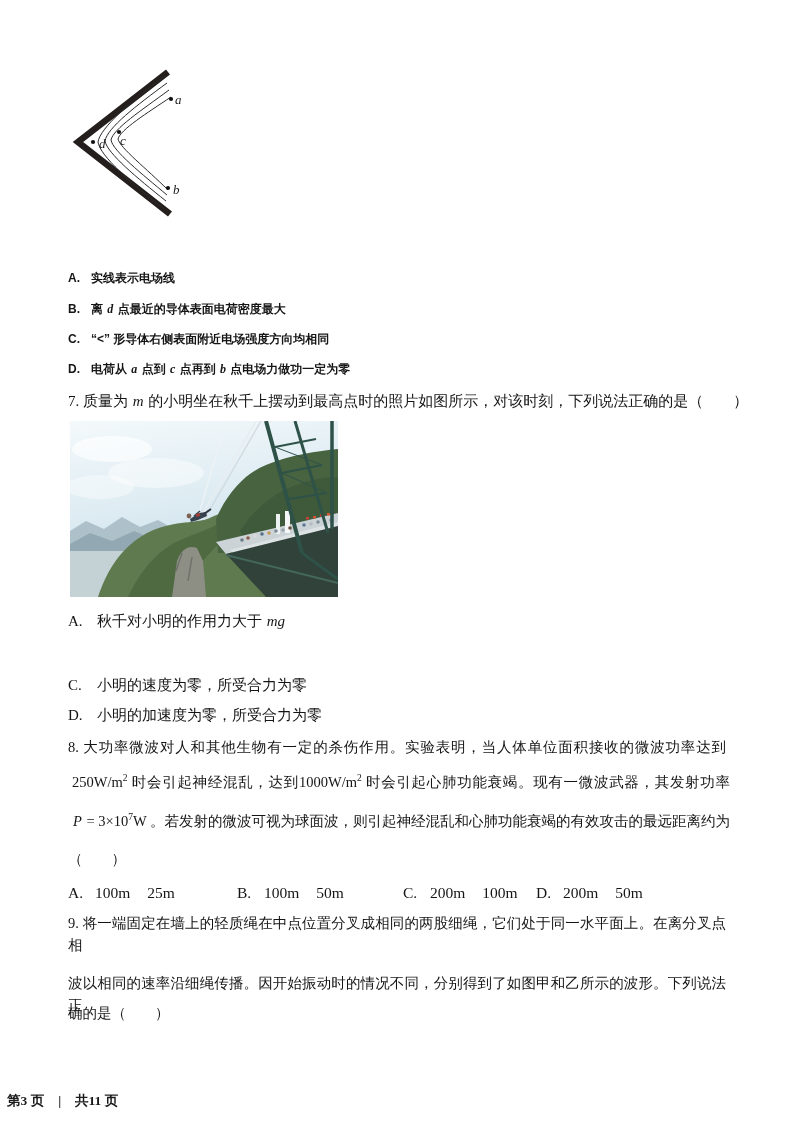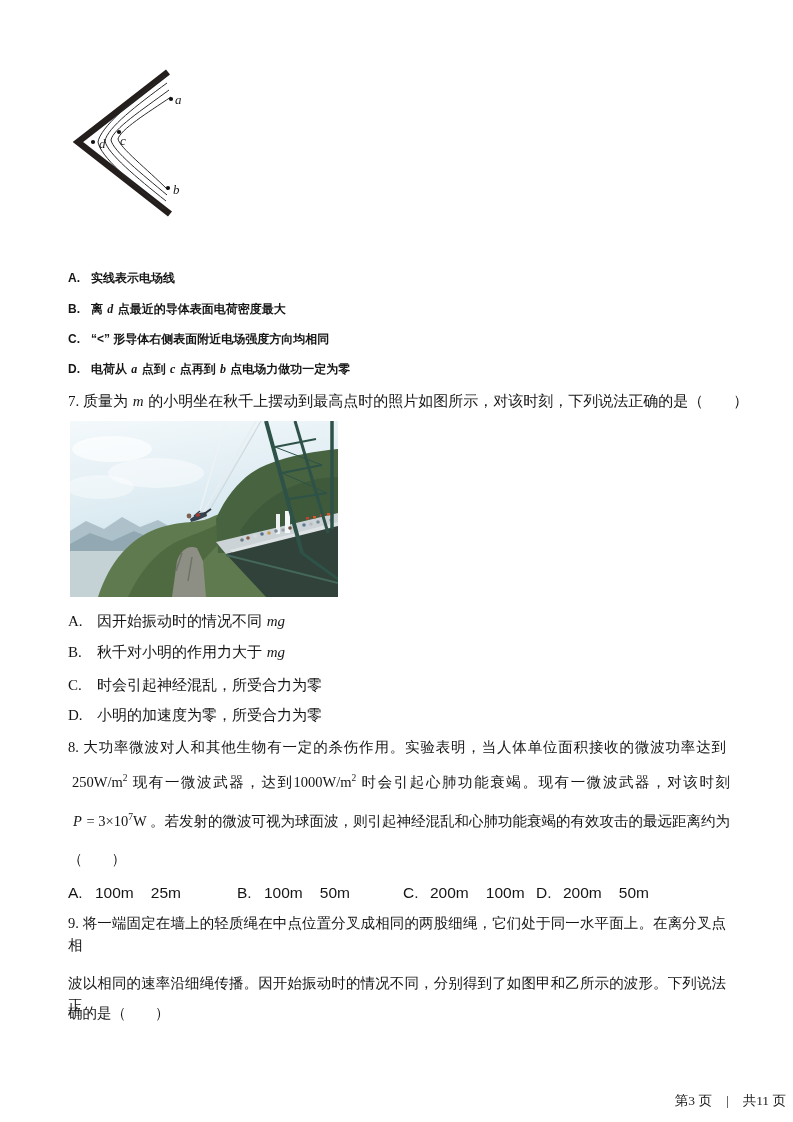--- a/index.html
+++ b/index.html
@@ -3,31 +3,31 @@
 <meta charset="utf-8">
 <style>
   html,body{margin:0;padding:0;background:#fff;}
   .page{position:relative;width:793px;height:1122px;background:#ffffff;overflow:hidden;
         color:#151515;font-family:"Liberation Serif",serif;}
   .line{position:absolute;left:68px;height:22px;line-height:22px;font-size:14.5px;white-space:nowrap;}
   .jst{width:658px;text-align:justify;text-align-last:justify;white-space:normal;}
   .stem{font-family:"Liberation Serif",serif;font-weight:400;}
   .q6opt{font-family:"Liberation Sans",sans-serif;font-weight:600;font-size:12px;}
   .q7opt{font-family:"Liberation Serif",serif;font-weight:400;font-size:15px;}
-  .q8opt{font-family:Liberation Sans, sans-serif;font-weight:400;font-size:15.5px;}
+  .q8opt{font-family:Liberation Serif, serif;font-weight:400;font-size:15.5px;}
   .lab{display:inline-block;min-width:23px;}
   .q7opt .lab{min-width:29px;}
   .q8opt .lab{min-width:27px;}
   .q8opt .v1{margin-right:17px;}
   .var{font-style:italic;font-family:"Liberation Serif",serif;padding:0 1px;}
   sup{font-size:9.5px;line-height:0;}
   .fig-conductor{position:absolute;left:70px;top:64px;width:120px;height:158px;}
   .photo{position:absolute;left:70px;top:421px;width:268px;height:176px;}
-  .footer{position:absolute;top:1092px;left:0;width:793px;text-align:right;
-          font-family:"Liberation Serif",serif;font-weight:400;font-size:13.5px;color:#1b1b1b;}
+  .footer{position:absolute;top:1092px;left:0;width:793px;text-align:left;
+          font-family:"Liberation Serif",serif;font-weight:700;font-size:13.5px;color:#1b1b1b;}
   .footer span{margin:0 7px;}
   .ptlabel{font-family:"Liberation Serif",serif;font-style:italic;font-size:13px;fill:#1a1a1a;}
 </style>
 </head>
 <body>
 
 <div class="page">
 
   <svg class="fig-conductor" viewBox="0 0 120 158">
     <path d="M98,8 L8,78 L100,150" fill="none" stroke="#241f1c" stroke-width="6.5" stroke-linejoin="miter"></path>
@@ -129,27 +129,26 @@
     </g>
     <g>
       <circle cx="119" cy="95" r="2.4" fill="#7d6252"></circle>
       <path d="M120,98 L129,92 L136,91 L137,95 L128,99 L121,101 Z" fill="#36434f"></path>
       <path d="M134,93 L141,88" stroke="#2c3640" stroke-width="2" fill="none"></path>
       <path d="M124,95 L130,90" stroke="#36434f" stroke-width="1.5" fill="none"></path>
       <rect x="126" y="92.5" width="4" height="3" fill="#a83a32" transform="rotate(-20 128 94)"></rect>
     </g>
   </svg>
 
-  <div class="line q7opt" style="top:610px"><span class="lab">A.</span><span><span>因开始振动时的情况不同 </span><span class="var">mg</span></span></div>
-  <div class="line q7opt" style="top:641px"><span class="lab">B.</span><span><span>秋千对小明的作用力大于 </span><span class="var">mg</span></span></div>
-  <div class="line q7opt" style="top:674px"><span class="lab">C.</span><span><span>时会引起神经混乱，所受合力为零</span></span></div>
+  <div class="line q7opt" style="top:610px"><span class="lab">A.</span><span><span>秋千对小明的作用力大于 </span><span class="var">mg</span></span></div>
+  <div class="line q7opt" style="top:674px"><span class="lab">C.</span><span><span>小明的速度为零，所受合力为零</span></span></div>
   <div class="line q7opt" style="top:704px"><span class="lab">D.</span><span><span>小明的加速度为零，所受合力为零</span></span></div>
 
   <div class="line stem jst" style="top:736px"><span>8. 大功率微波对人和其他生物有一定的杀伤作用。实验表明，当人体单位面积接收的微波功率达到</span></div>
-  <div class="line stem jst" style="top:771px;left:72px"><span>250W/m</span><sup>2</sup><span> 现有一微波武器，达到1000W/m</span><sup>2</sup><span> 时会引起心肺功能衰竭。现有一微波武器，对该时刻</span></div>
+  <div class="line stem jst" style="top:771px;left:72px"><span>250W/m</span><sup>2</sup><span> 时会引起神经混乱，达到1000W/m</span><sup>2</sup><span> 时会引起心肺功能衰竭。现有一微波武器，其发射功率</span></div>
   <div class="line stem" style="top:810px;left:72px"><span class="var">P</span><span> = 3×10</span><sup>7</sup><span>W 。若发射的微波可视为球面波，则引起神经混乱和心肺功能衰竭的有效攻击的最远距离约为</span></div>
   <div class="line stem" style="top:848px"><span>（　　）</span></div>
 
   <div class="line q8opt" style="top:882px;left:68px"><span class="lab">A.</span><span class="v1">100m</span><span class="v2">25m</span></div>
   <div class="line q8opt" style="top:882px;left:237px"><span class="lab">B.</span><span class="v1">100m</span><span class="v2">50m</span></div>
   <div class="line q8opt" style="top:882px;left:403px"><span class="lab">C.</span><span class="v1">200m</span><span class="v2">100m</span></div>
   <div class="line q8opt" style="top:882px;left:536px"><span class="lab">D.</span><span class="v1">200m</span><span class="v2">50m</span></div>
 
   <div class="line stem jst" style="top:912px">9. 将一端固定在墙上的轻质绳在中点位置分叉成相同的两股细绳，它们处于同一水平面上。在离分叉点相</div>
   <div class="line stem jst" style="top:972px">波以相同的速率沿细绳传播。因开始振动时的情况不同，分别得到了如图甲和乙所示的波形。下列说法正</div>

